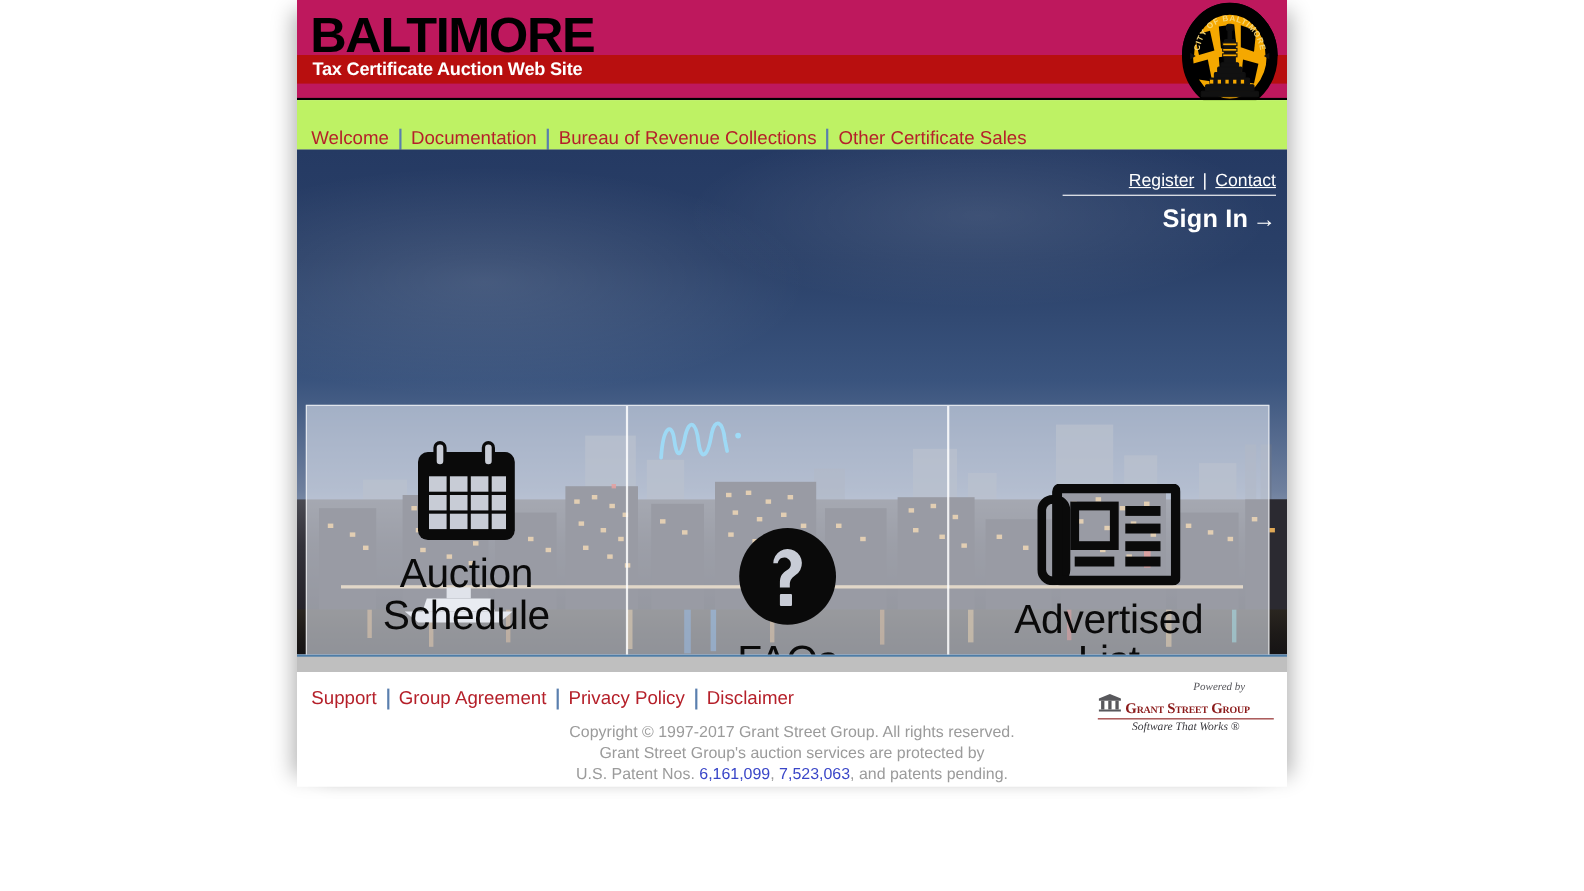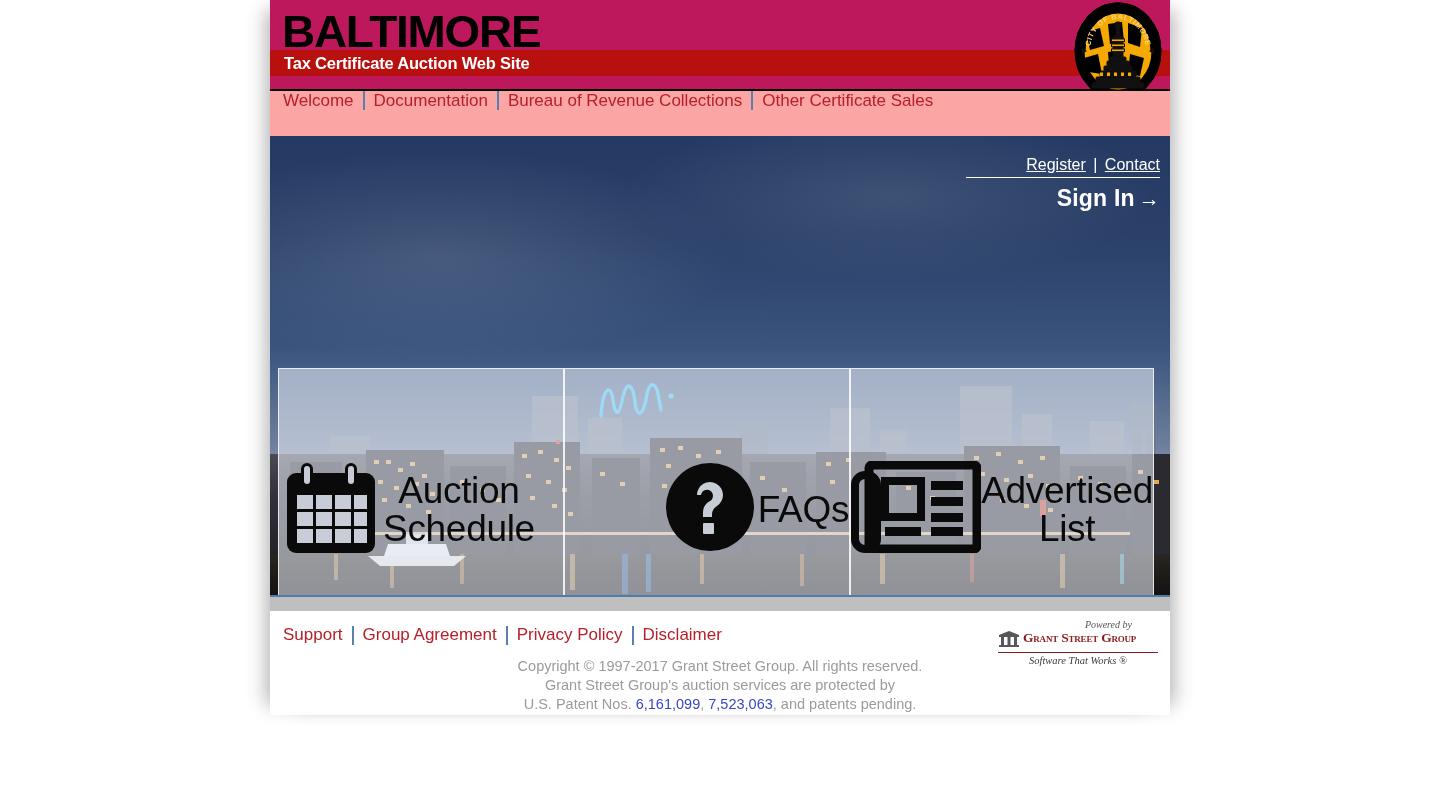--- a/index.html
+++ b/index.html
@@ -64,23 +64,23 @@
   .seal {
     position: absolute;
     right: 8px; top: 2px;
     width: 88px; height: 98px;
   }
 
   
   .navbar {
     position: relative;
     height: 45px;
-    background: #fca5a5;
+    background: #bef264;
     display: flex;
-    align-items: flex-start;
+    align-items: flex-end;
     padding-left: 13px;
   }
   .nav-link {
     font-size: 17px;
     color: #b5202a;
     text-decoration: none;
     padding: 0 9px;
     white-space: nowrap;
     cursor: pointer;
   }
@@ -163,20 +163,21 @@
     width: 876px; height: 253px;
     display: flex;
     background: rgba(226,232,242,0.60);
     border: 1px solid rgba(255,255,255,0.75);
     z-index: 5;
   }
   .tile {
     flex: 1 1 0;
     position: relative;
     display: flex;
+    flex-direction: column;
     align-items: center;
     justify-content: flex-start;
     padding-top: 24px;
     cursor: pointer;
   }
   .tile + .tile { border-left: 2px solid rgba(255,255,255,0.85); justify-content: flex-end; }
   .tile-icon {
     height: 104px;
     display: flex;
     align-items: center;
@@ -234,21 +235,21 @@
     font-family: "Liberation Serif", serif;
     font-style: italic;
     font-size: 10px;
     color: #55555a;
     text-align: right;
     padding-right: 26px;
     line-height: 11px;
   }
   .gsg-main {
     display: flex;
-    align-items: flex-start;
+    align-items: flex-end;
     justify-content: flex-start;
     gap: 3px;
     border-bottom: 1.5px solid #8b1a1a;
     padding-bottom: 1px;
   }
   .gsg-name {
     font-family: "Liberation Serif", serif;
     font-size: 13.5px;
     font-weight: bold;
     color: #8b1a1a;

